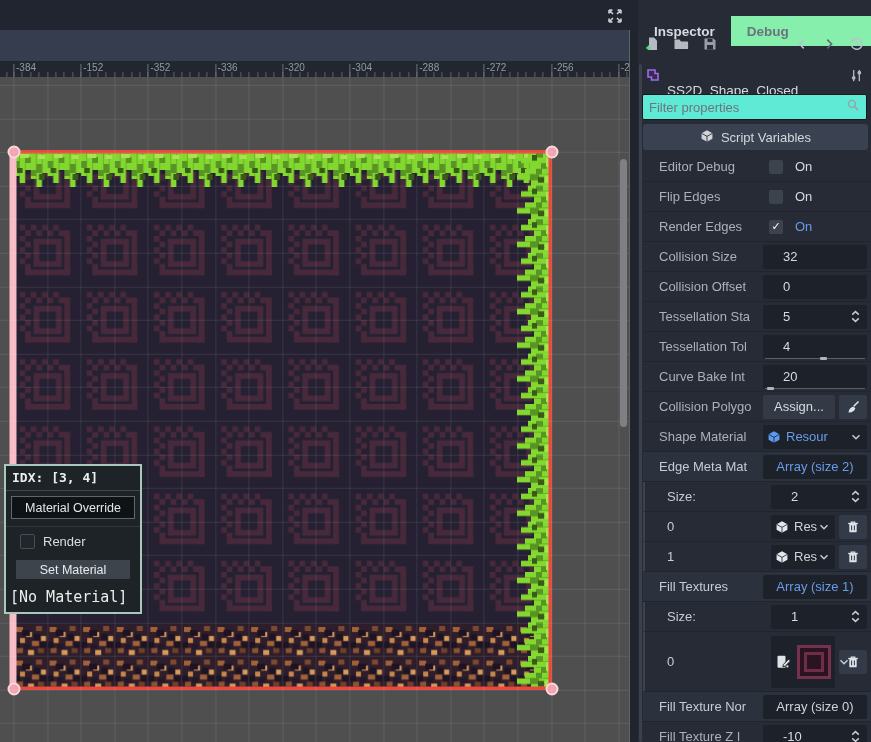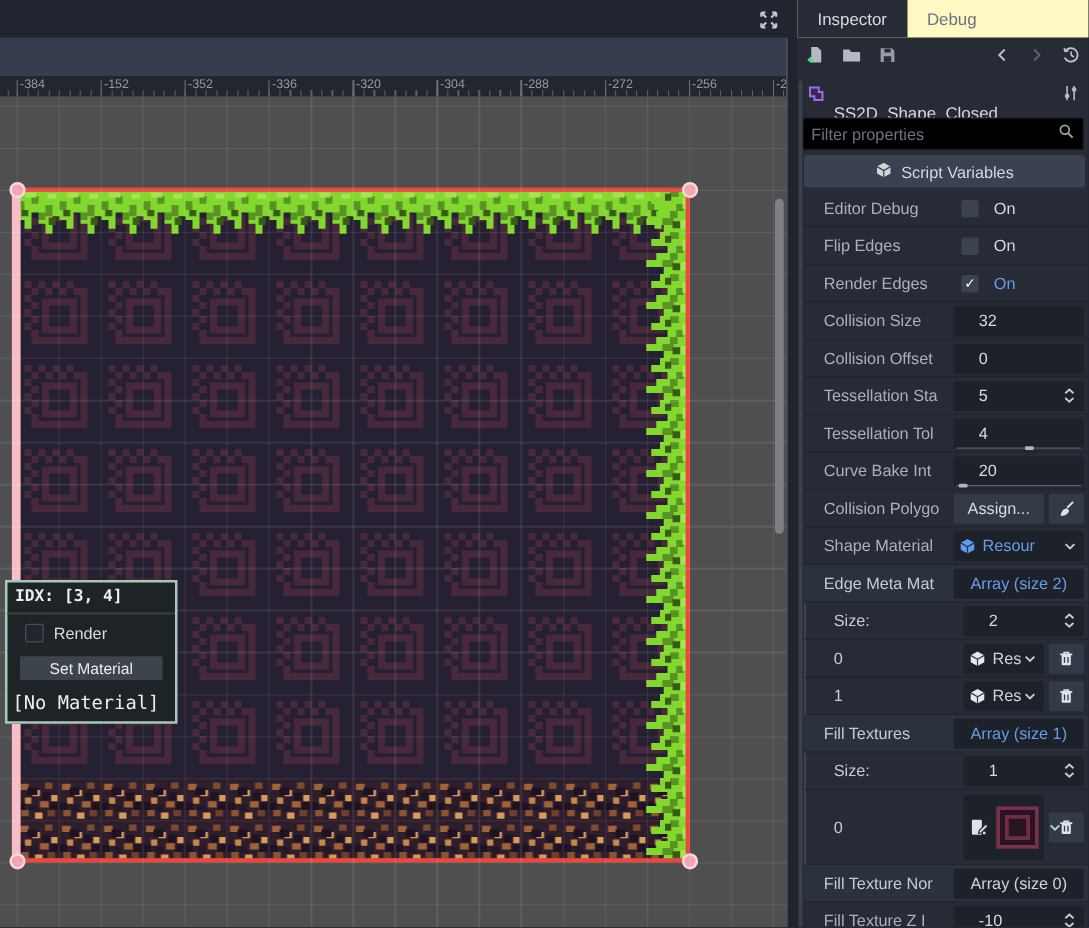--- a/index.html
+++ b/index.html
@@ -24,29 +24,29 @@
   .popup{position:absolute;left:4px;top:464px;width:134px;background:#1e2327;border:2px solid #a9c8bc;z-index:6;font-family:"DejaVu Sans Mono",monospace;}
   .popup .ptitle{padding:4px 6px 5px;font-size:13px;font-weight:bold;color:#e9efec;border-bottom:1px solid #3d4a49;letter-spacing:0px;white-space:nowrap;}
   .popup .pbtn1{margin:5px 5px 7px;height:21px;background:#101316;border:1px solid #5d676d;color:#e2e6e9;font-family:"Liberation Sans",sans-serif;font-size:12.5px;display:flex;align-items:center;justify-content:center;}
   .popup .prow{display:flex;align-items:center;gap:8px;padding:4px 4px 4px 14px;border-top:1px solid #30383a;}
   .popup .pcb{width:13px;height:13px;background:#20262b;border:1px solid #454d55;border-radius:2px;}
   .popup .prlabel{font-family:"Liberation Sans",sans-serif;font-size:13px;color:#d8dde1;}
   .popup .pbtn2{margin:4px 10px 6px;height:19px;background:#3e444b;color:#e8ebee;font-family:"Liberation Sans",sans-serif;font-size:12.5px;display:flex;align-items:center;justify-content:center;border-radius:1px;}
   .popup .pfoot{padding:3px 4px 6px;font-size:15px;color:#e9efec;white-space:nowrap;}
   
   #insp{position:absolute;left:638px;top:0;width:233px;height:742px;background:#262b35;}
-  .tabbar{position:absolute;left:0;top:0;width:233px;height:30px;background:#fef9c3;display:flex;}
+  .tabbar{position:absolute;left:0;top:16px;width:233px;height:30px;background:#86efac;display:flex;font-weight:bold;}
   .tab{height:30px;padding:0 16px;display:flex;align-items:center;font-size:13.5px;color:#6b7280;}
   .tab.active{background:#262b35;color:#d7dbe0;}
   .itoolbar{position:absolute;left:0;top:30px;width:233px;height:32px;display:flex;align-items:center;padding:0 6px;box-sizing:border-box;gap:13px;}
   .itoolbar .spacer{flex:1;}
   .resrow{position:absolute;left:0;top:62px;width:233px;height:30px;display:flex;align-items:center;padding:0 7px;box-sizing:border-box;gap:6px;}
   .resname{font-size:13.5px;color:#d6dade;flex:1;white-space:nowrap;overflow:hidden;margin-top:27px;}
   .filterrow{position:absolute;left:0;top:92px;width:233px;height:30px;display:flex;align-items:center;padding:0 4px;box-sizing:border-box;}
-  .filterbox{flex:1;height:24px;background:#000000;border:1px solid #14181e;border-radius:2px;display:flex;align-items:center;padding:0 6px;gap:6px;}
+  .filterbox{flex:1;height:24px;background:#5eead4;border:1px solid #14181e;border-radius:2px;display:flex;align-items:center;padding:0 6px;gap:6px;}
   .filterbox .ph{flex:1;font-size:13px;color:#6e7580;}
   .iscroll{position:absolute;left:1px;top:64px;width:3px;bottom:0;background:#3a404c;border-radius:2px;}
   .ibody{position:absolute;left:5px;top:122px;right:0;bottom:0;overflow:hidden;}
   .secheader{margin:2px 3px 2px 0;height:26px;background:#3a4150;border-radius:3px;display:flex;align-items:center;justify-content:center;gap:7px;font-size:13px;color:#d3d8dd;}
   .prow{display:flex;align-items:center;height:30px;border-bottom:1px solid #20242d;box-sizing:border-box;padding-right:4px;}
   .prow.tall{height:60px;}
   .prow.arrayrow{background:#2b313d;}
   .prow.child{border-left:2px solid #3b414d;padding-left:6px;}
   .plabel{width:104px;flex:none;font-size:13px;color:#aab1ba;white-space:nowrap;overflow:hidden;padding-left:16px;}
   .prow.arrayrow .plabel,.prow.child .plabel{color:#c6ccd3;}
@@ -216,20 +216,21 @@
         </g>
       </svg>
       <div class="gridov"></div>
       <div class="vscroll"></div>
     </div>
 
     <div class="rcol"></div>
 
     <div class="popup">
       <div class="ptitle">IDX: [3, 4]</div>
+      <div class="pbtn1">Material Override</div>
       <div class="prow">
         <span class="pcb"></span>
         <span class="prlabel">Render</span>
       </div>
       <div class="pbtn2">Set Material</div>
       <div class="pfoot">[No Material]</div>
     </div>
   </div>
 
   <div id="insp">

